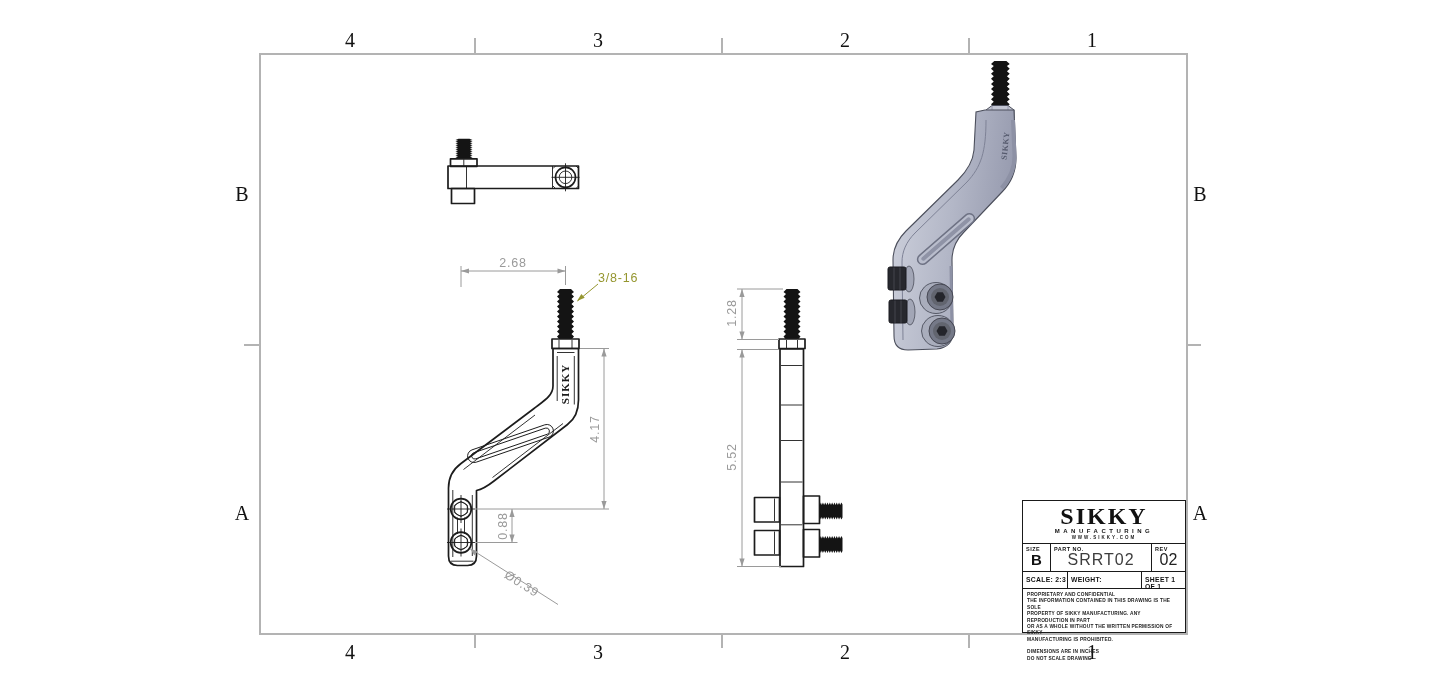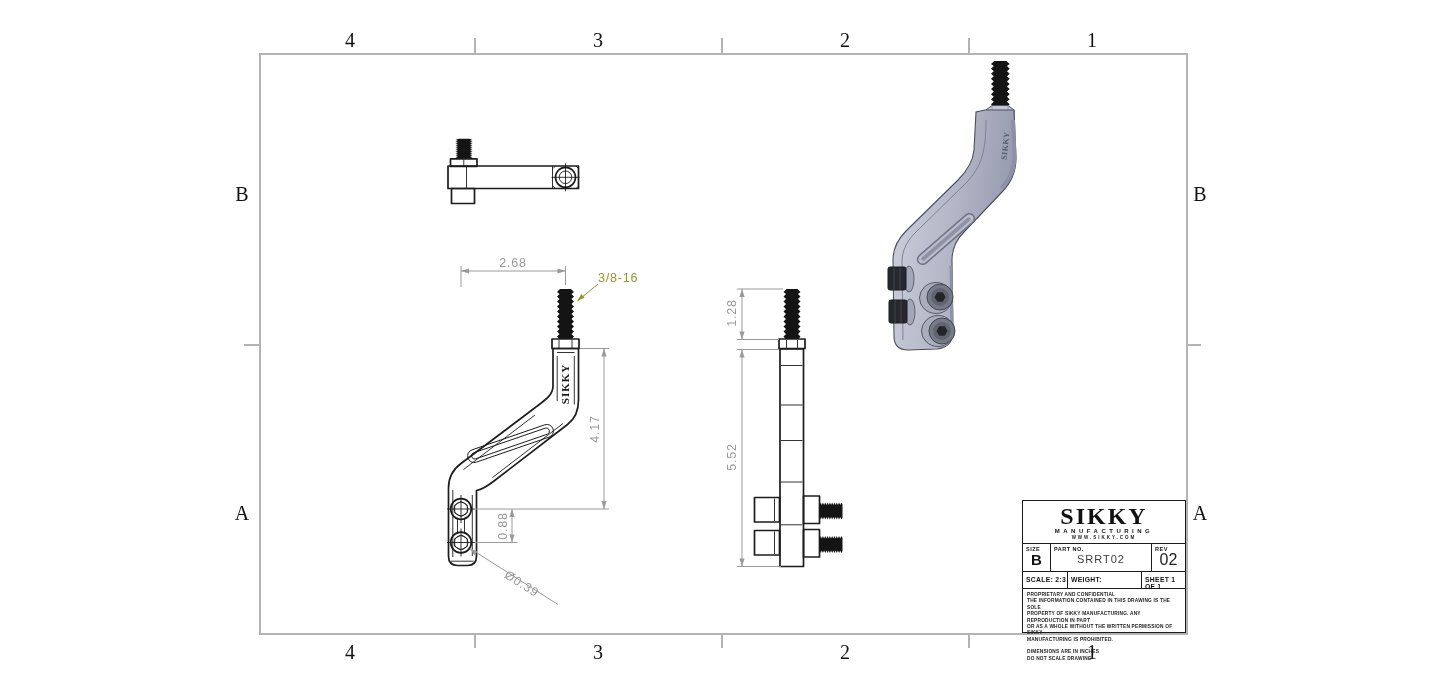--- a/index.html
+++ b/index.html
@@ -33,21 +33,21 @@
       letter-spacing:2px;line-height:24px;margin-top:3px;transform:scaleY(0.95);}
   .tb-logo-sub{font-size:6px;letter-spacing:3.5px;font-weight:bold;line-height:7px;}
   .tb-logo-url{font-size:4.5px;letter-spacing:2px;font-weight:bold;color:#222;line-height:6px;}
   .tb-row1{display:flex;height:28px;border-bottom:1px solid #1a1a1a;box-sizing:border-box;}
   .tb-row1 .cell{box-sizing:border-box;position:relative;}
   .tb-lbl{font-size:5.5px;font-weight:bold;letter-spacing:0.5px;padding:2px 0 0 3px;}
   .c-size{width:28px;border-right:1px solid #1a1a1a;}
   .c-part{flex:1;border-right:1px solid #1a1a1a;}
   .c-rev{width:33px;}
   .v-size{font-size:15px;font-weight:bold;text-align:center;line-height:15px;}
-  .v-part{font-size:11px;letter-spacing:1px;color:#3d3d3d;text-align:center;line-height:15px;}
+  .v-part{font-size:16px;letter-spacing:1px;color:#3d3d3d;text-align:center;line-height:15px;}
   .v-rev{font-size:16px;color:#222;text-align:center;line-height:16px;}
   .tb-row2{display:flex;height:17px;border-bottom:1px solid #1a1a1a;box-sizing:border-box;
       font-size:6.8px;font-weight:bold;letter-spacing:0.3px;}
   .tb-row2 .cell{box-sizing:border-box;padding:4px 0 0 3px;}
   .c-scale{width:45px;border-right:1px solid #1a1a1a;}
   .c-weight{flex:1;border-right:1px solid #1a1a1a;}
   .c-sheet{width:43px;}
   .tb-prop{padding:3px 2px 0 4px;font-size:4.8px;line-height:6.4px;letter-spacing:0.2px;
       font-weight:bold;color:#222;text-transform:uppercase;}
   .tb-prop-gap{height:6px;}

